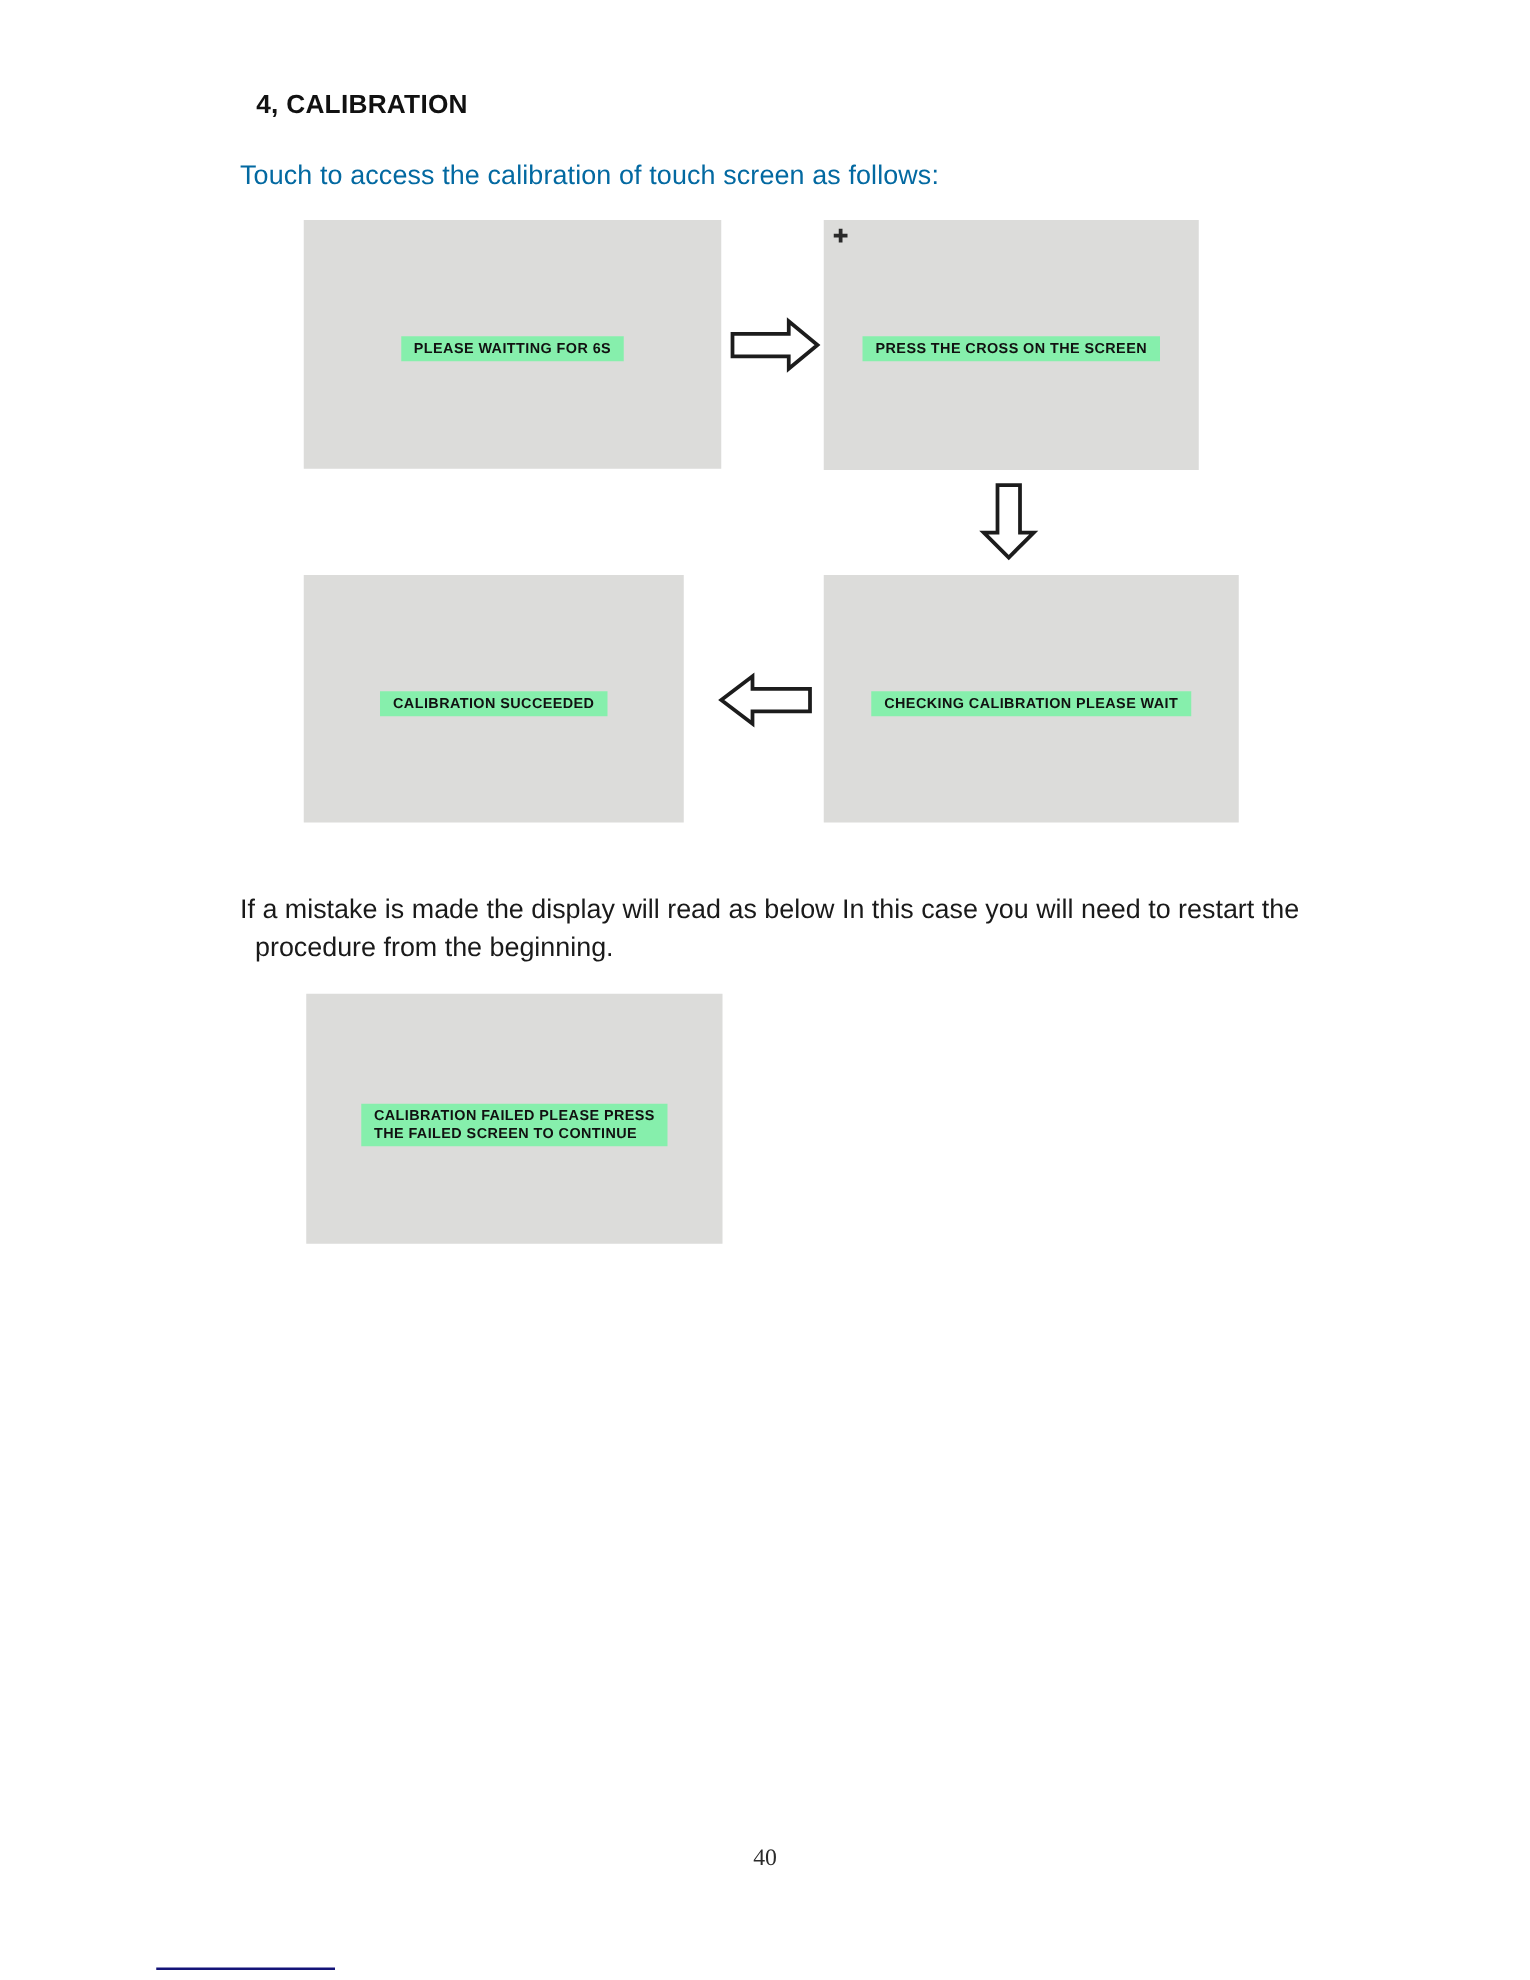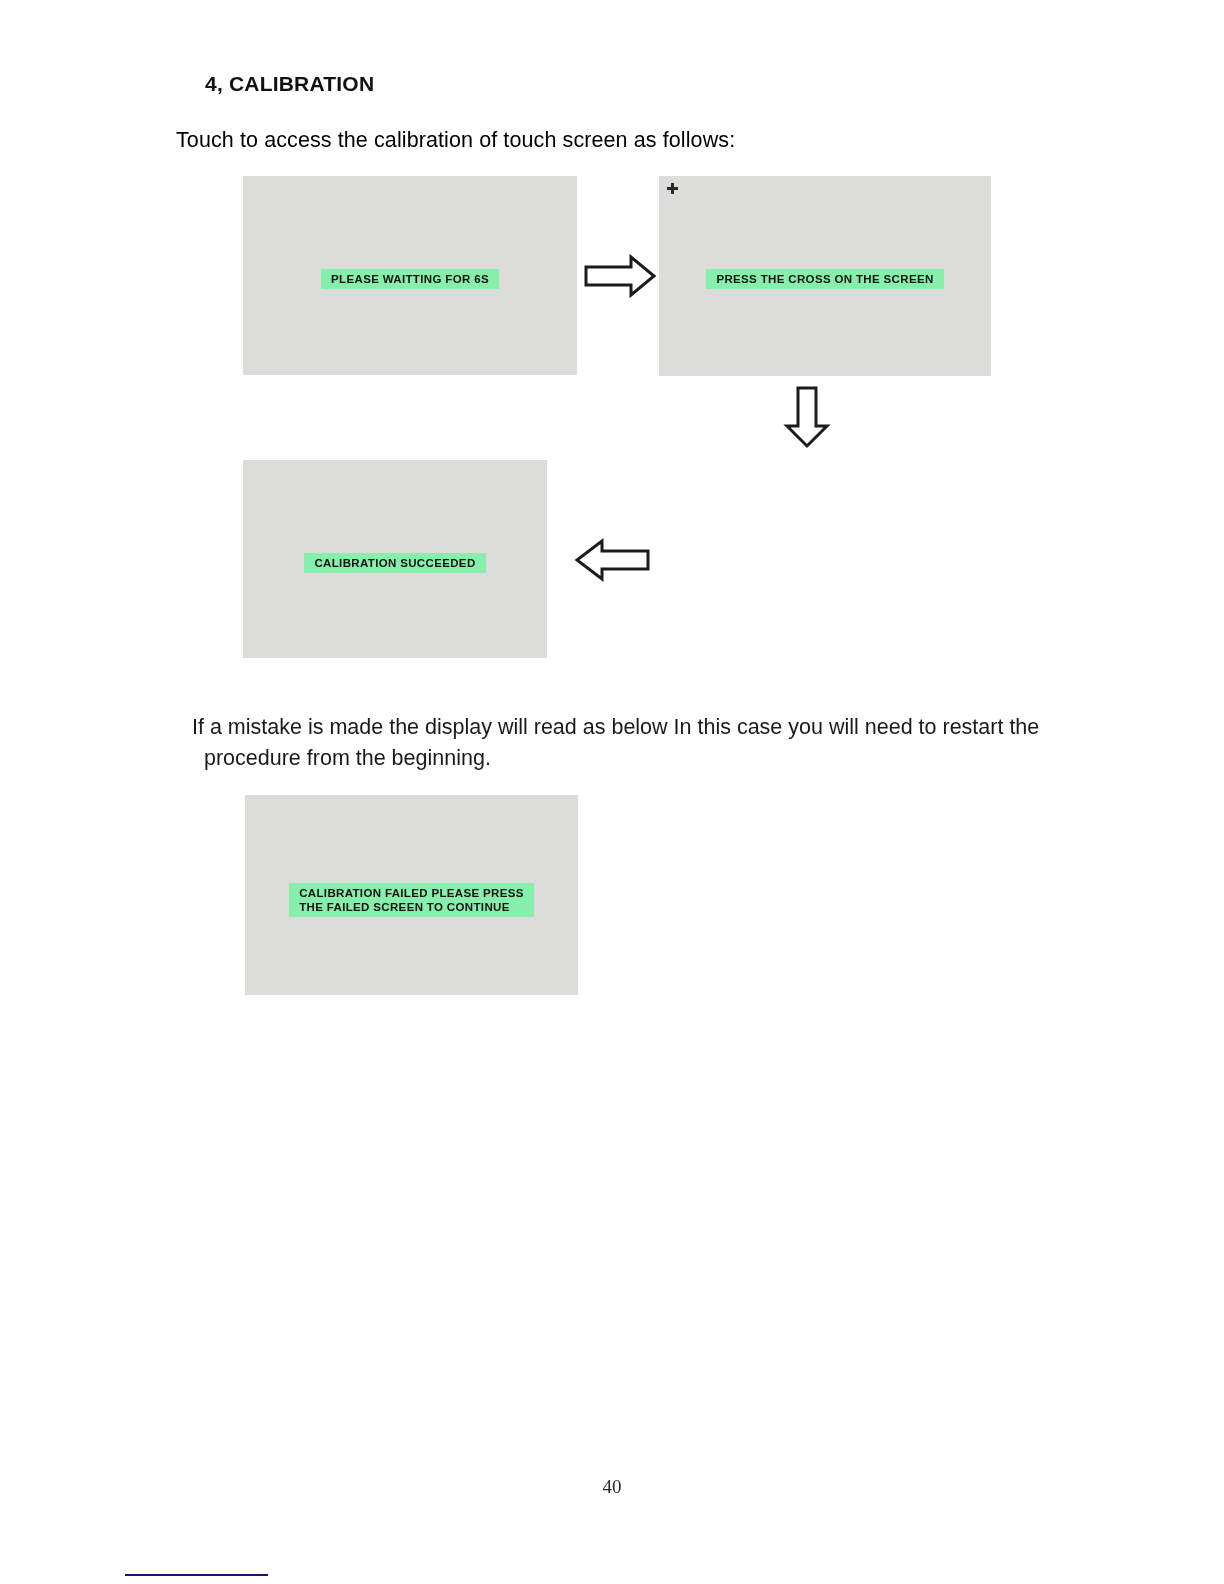--- a/index.html
+++ b/index.html
@@ -28,26 +28,26 @@
     top: 72px;
     font-size: 21px;
     font-weight: bold;
     letter-spacing: 0.2px;
     color: #111;
     margin-left: 13px;
   }
 
   .intro-line {
     position: absolute;
-    left: 176px;
+    left: 192px;
     top: 128px;
     font-size: 21.5px;
     font-weight: 400;
     letter-spacing: 0.1px;
-    color: #000000;
+    color: #0369a1;
   }
 
   .note-block {
     position: absolute;
     left: 192px;
     top: 712px;
     width: 870px;
     font-size: 21.5px;
     line-height: 31px;
     color: #1a1a1a;
@@ -160,21 +160,21 @@
       <span class="hl">PLEASE WAITTING FOR 6S</span>
     </div>
   </div>
 
   <div class="arrow" style="left:584px; top:255px;">
     <svg width="72" height="42" viewBox="0 0 72 42">
       <polygon points="2,12 47,12 47,2 70,21 47,40 47,30 2,30"></polygon>
     </svg>
   </div>
 
-  <div class="screen" style="left:659px; top:176px; width:332px; height:200px;">
+  <div class="screen" style="left:659px; top:176px; width:300px; height:200px;">
     <div class="cross-marker" style="left:8px; top:7px;"></div>
     <div class="screen-text" style="top:93px;">
       <span class="hl">PRESS THE CROSS ON THE SCREEN</span>
     </div>
   </div>
 
   <div class="arrow" style="left:784px; top:386px;">
     <svg width="46" height="62" viewBox="0 0 46 62">
       <polygon points="14,2 32,2 32,40 43,40 23,60 3,40 14,40"></polygon>
     </svg>
@@ -185,20 +185,25 @@
       <span class="hl">CALIBRATION SUCCEEDED</span>
     </div>
   </div>
 
   <div class="arrow" style="left:574px; top:539px;">
     <svg width="76" height="42" viewBox="0 0 76 42">
       <polygon points="74,12 28,12 28,2 3,21 28,40 28,30 74,30"></polygon>
     </svg>
   </div>
 
+  <div class="screen" style="left:659px; top:460px; width:332px; height:198px;">
+    <div class="screen-text" style="top:93px;">
+      <span class="hl">CHECKING CALIBRATION PLEASE WAIT</span>
+    </div>
+  </div>
 
   <div class="note-block">
     <span>If a mistake is made the display will read as below In this case you will need to restart the</span>
     <span class="l2">procedure from the beginning.</span>
   </div>
 
   <div class="screen" style="left:245px; top:795px; width:333px; height:200px;">
     <div class="screen-text left-al" style="top:88px;">
       <span class="hl">
         <span>CALIBRATION FAILED PLEASE PRESS</span><br>

